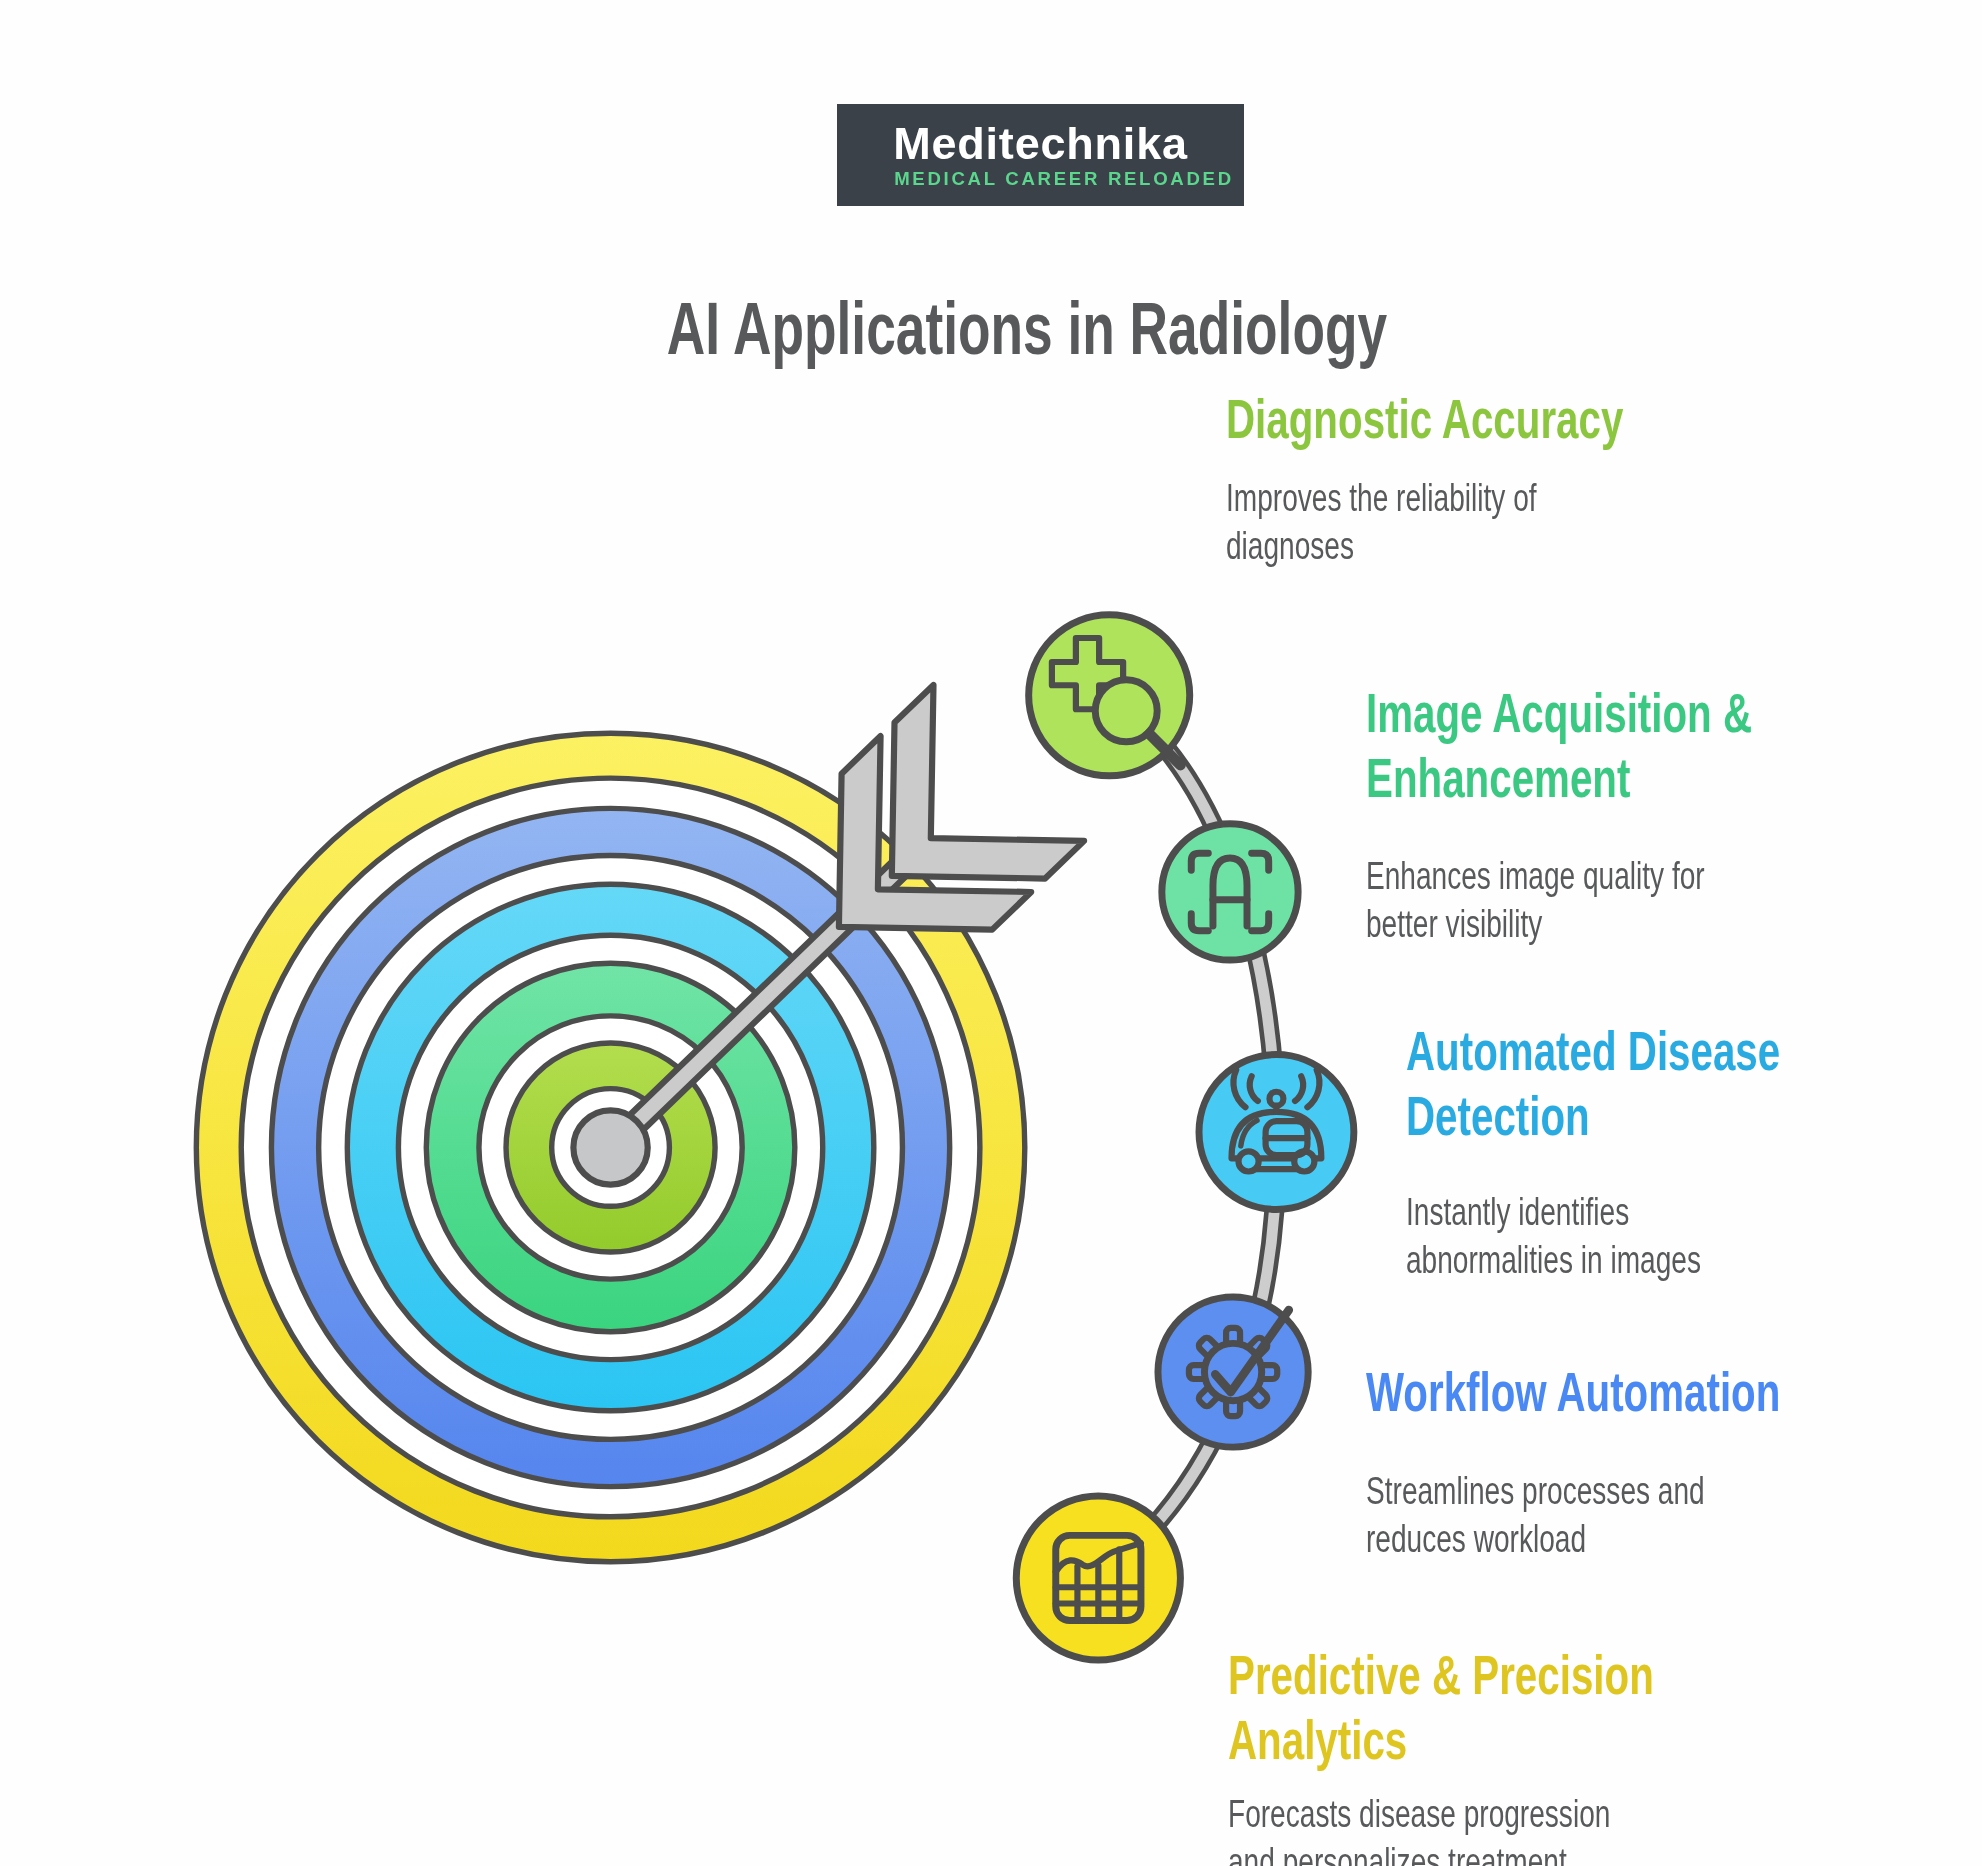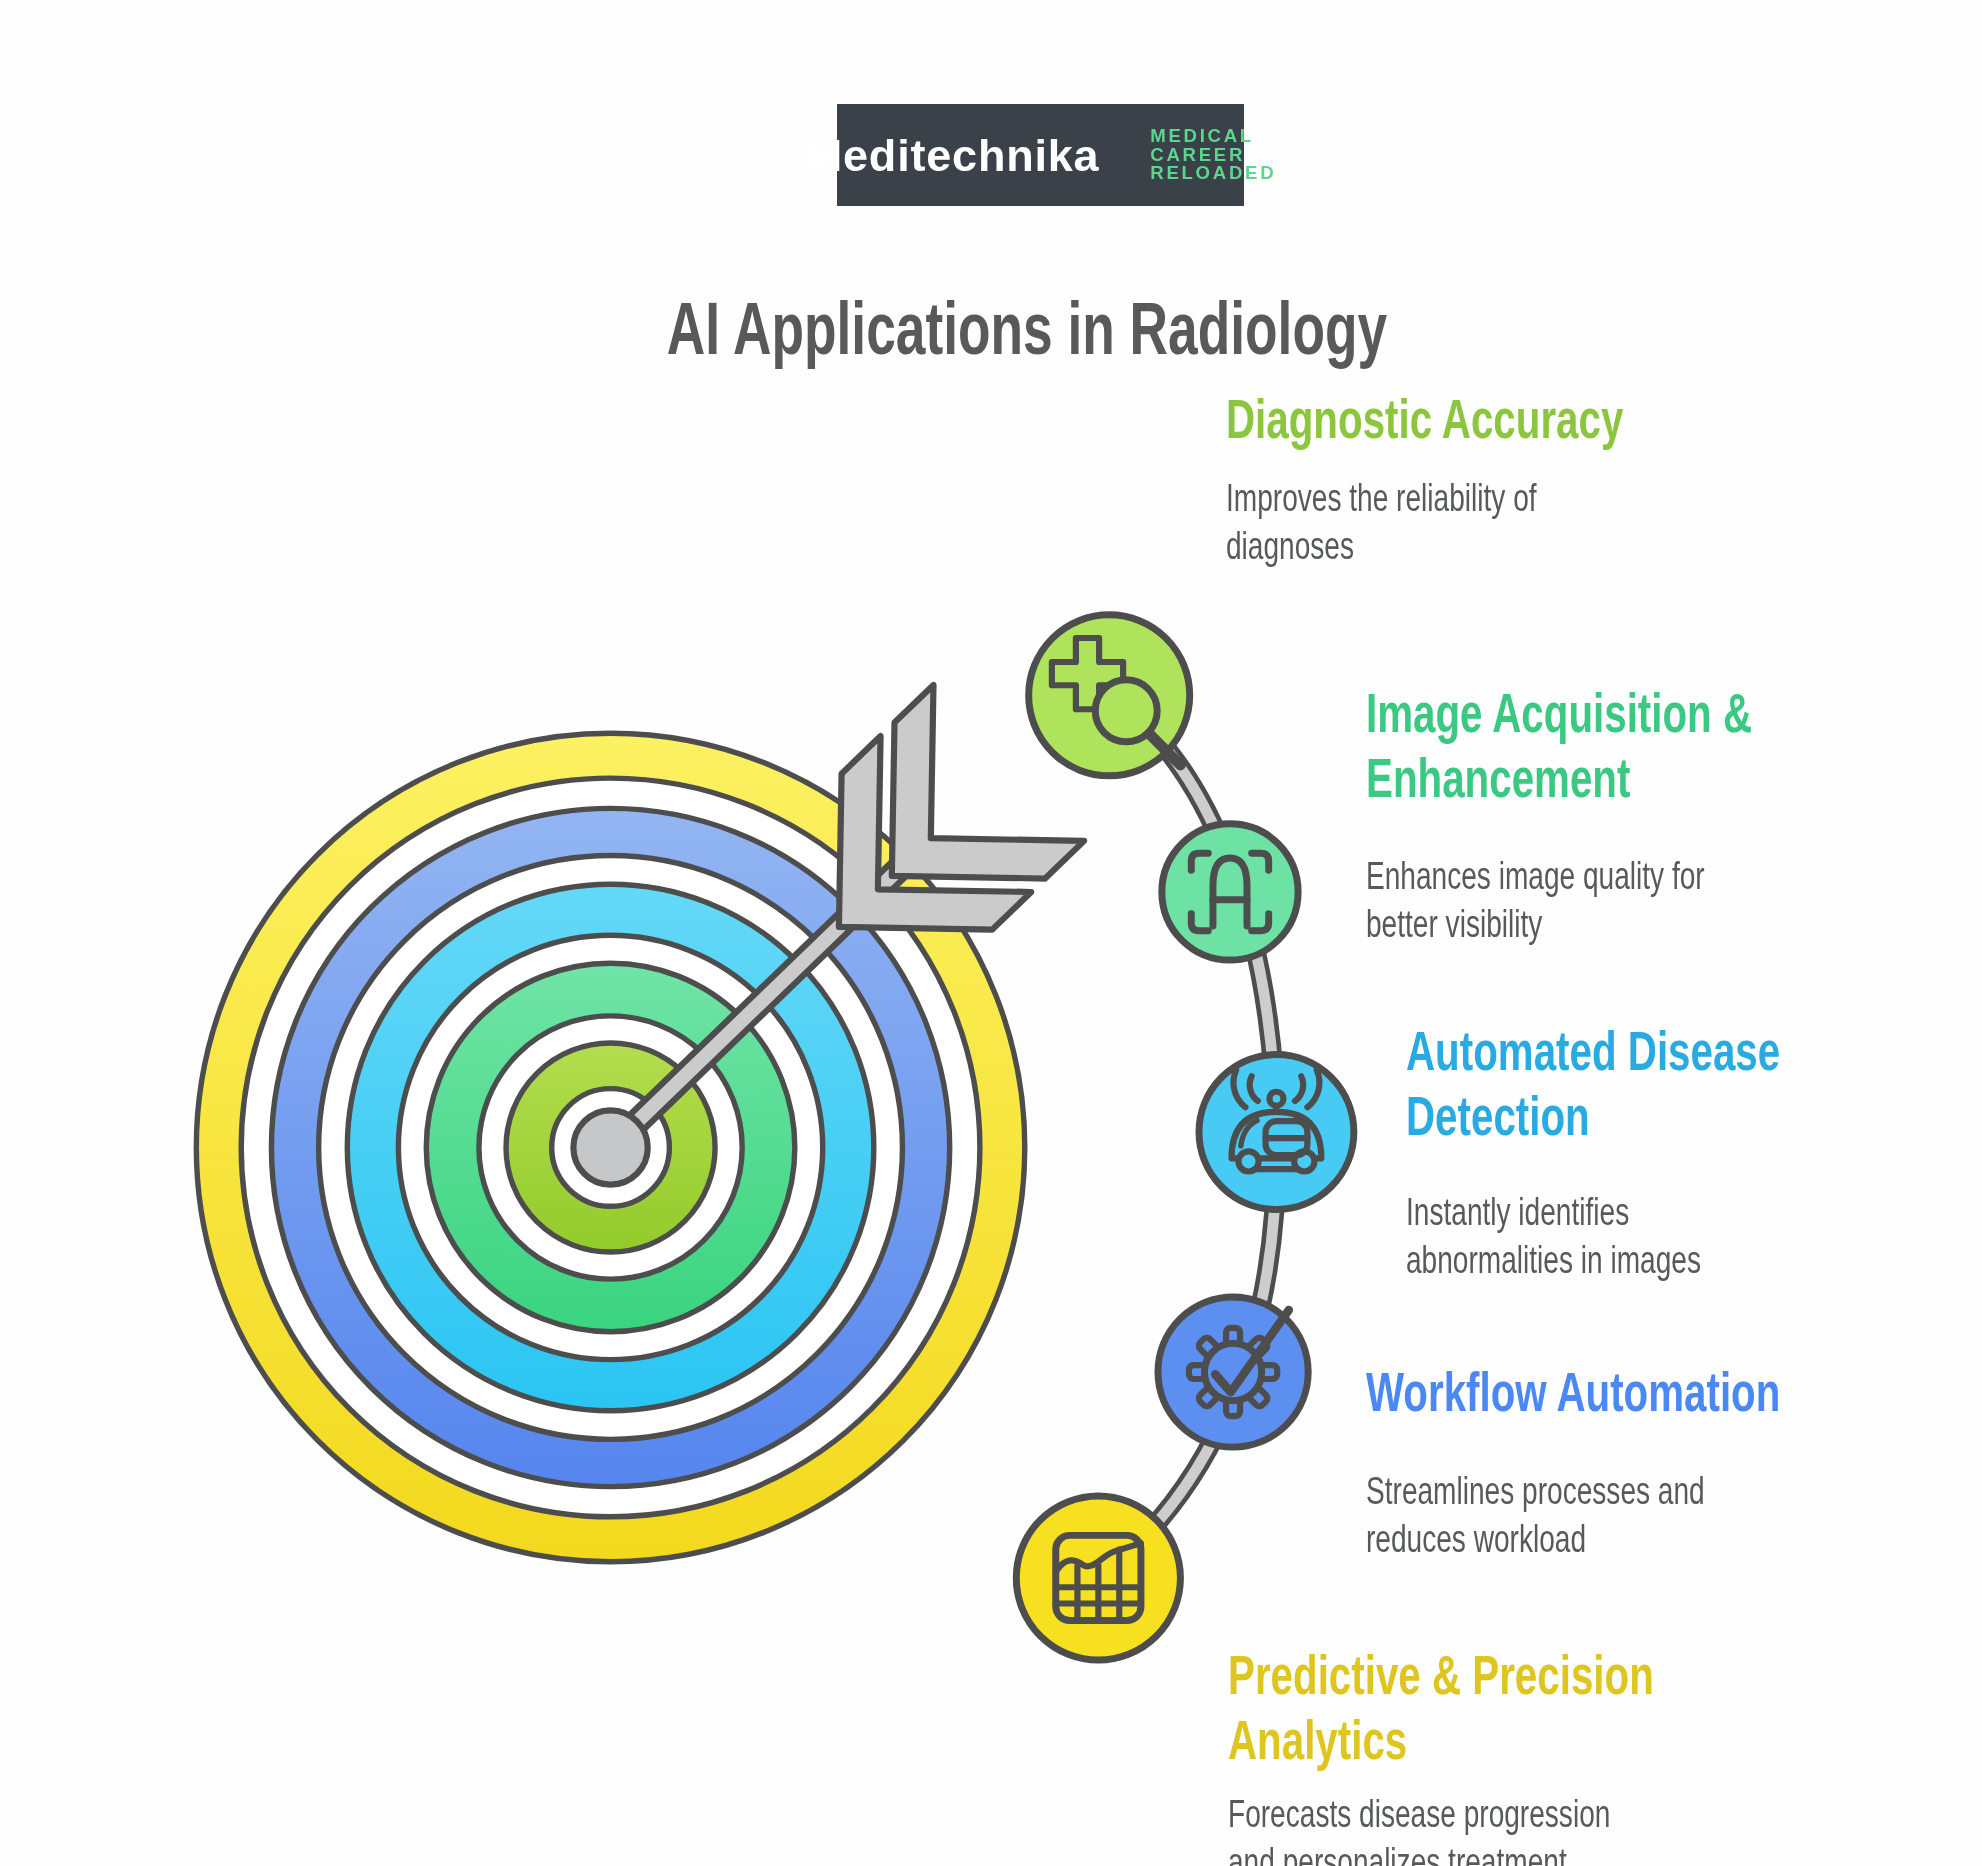--- a/index.html
+++ b/index.html
@@ -3,21 +3,21 @@
 <meta charset="utf-8">
 <style>
   html,body{margin:0;padding:0;}
   body{
     width:1983px;height:1866px;position:relative;overflow:hidden;
     background:#fefefe;
     font-family:"Liberation Sans", sans-serif;
   }
   .logo-box{
     position:absolute;left:837px;top:104px;width:407px;height:102px;
-    display:flex;flex-direction:row;align-items:center;justify-content:center;gap:3.9px;
+    display:flex;flex-direction:column;align-items:center;justify-content:center;gap:3.9px;
   }
   .logo-brand{font-size:45px;font-weight:bold;letter-spacing:0.8px;line-height:1;}
   .logo-tagline{font-size:18.6px;font-weight:bold;letter-spacing:2.7px;line-height:1;margin-left:47px;}
   .page-title{
     position:absolute;left:1027px;top:288px;
     transform:translateX(-50%) scaleX(0.72);transform-origin:center top;
     font-size:74px;font-weight:bold;white-space:nowrap;line-height:1.1;
   }
   .sec-h{
     position:absolute;font-size:56px;font-weight:bold;line-height:1.16;

